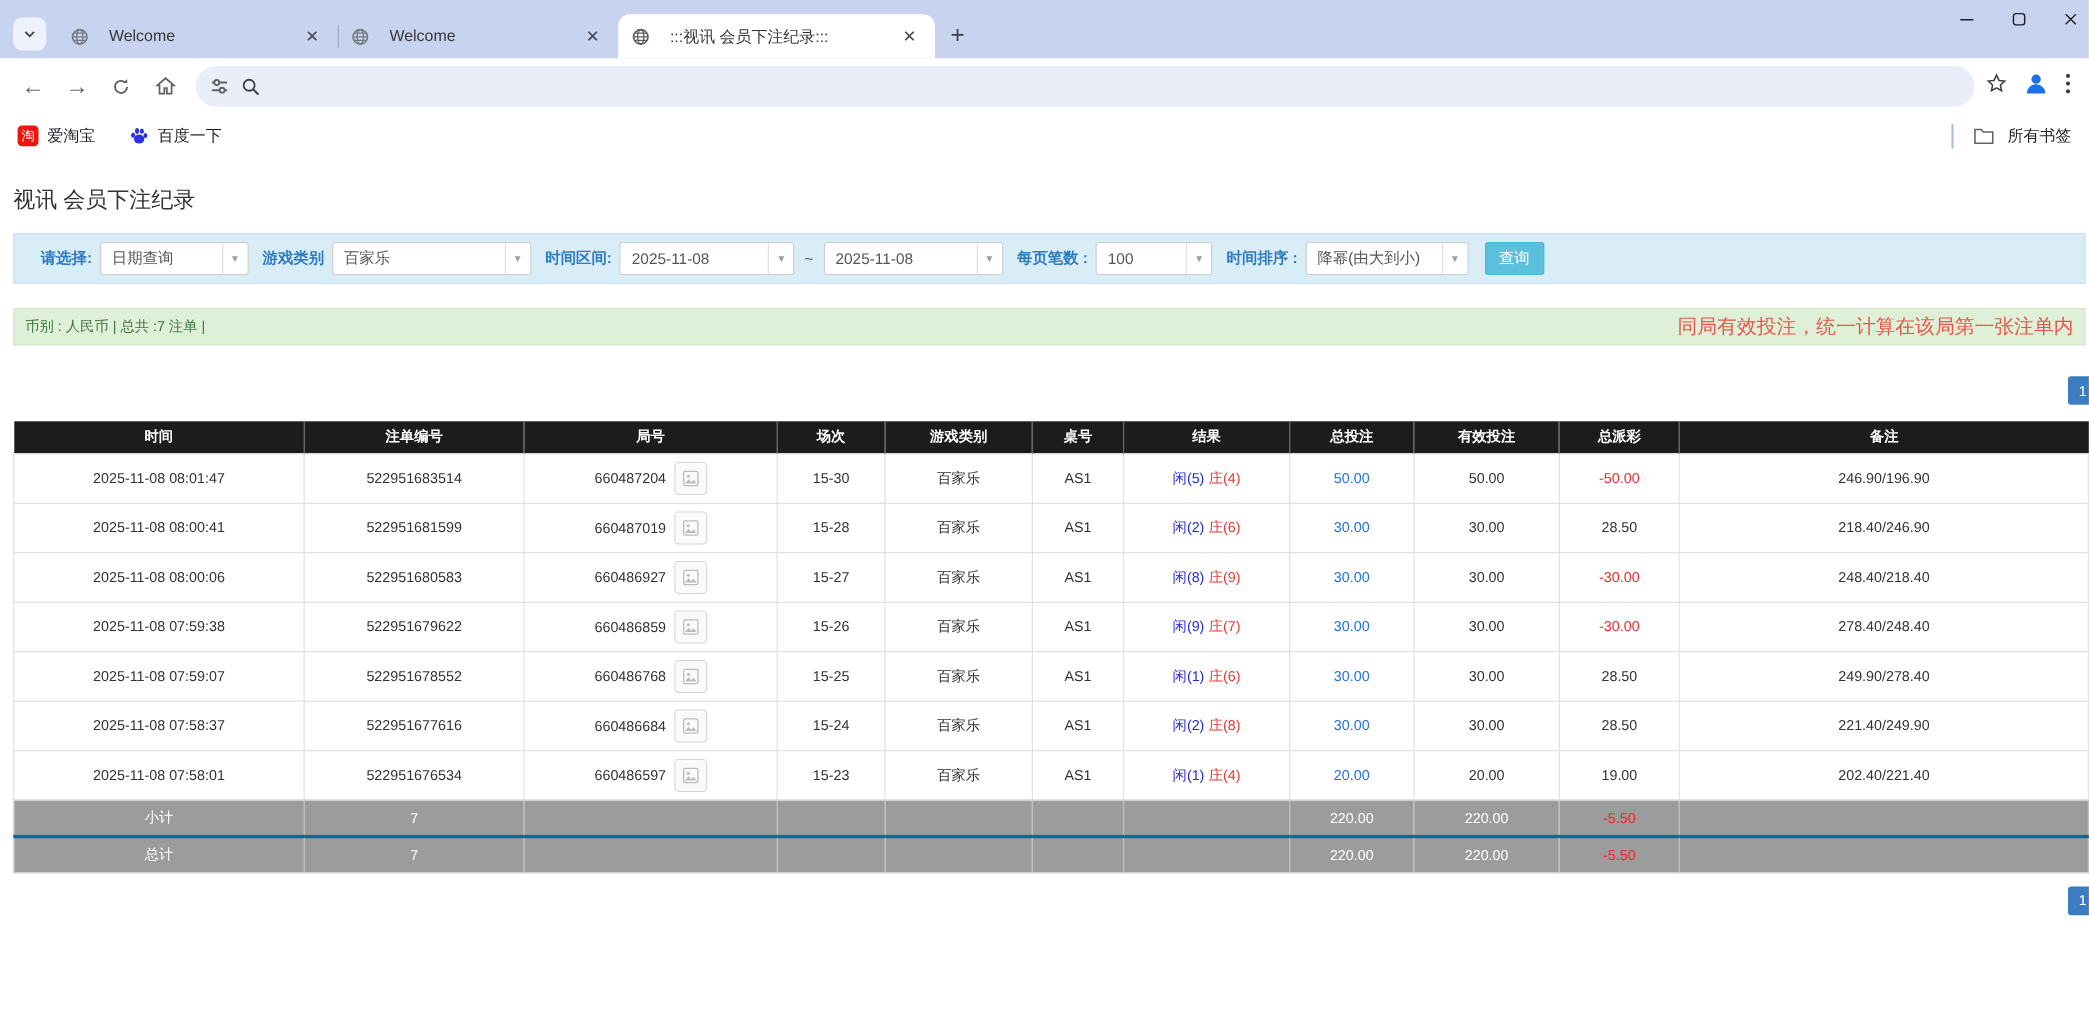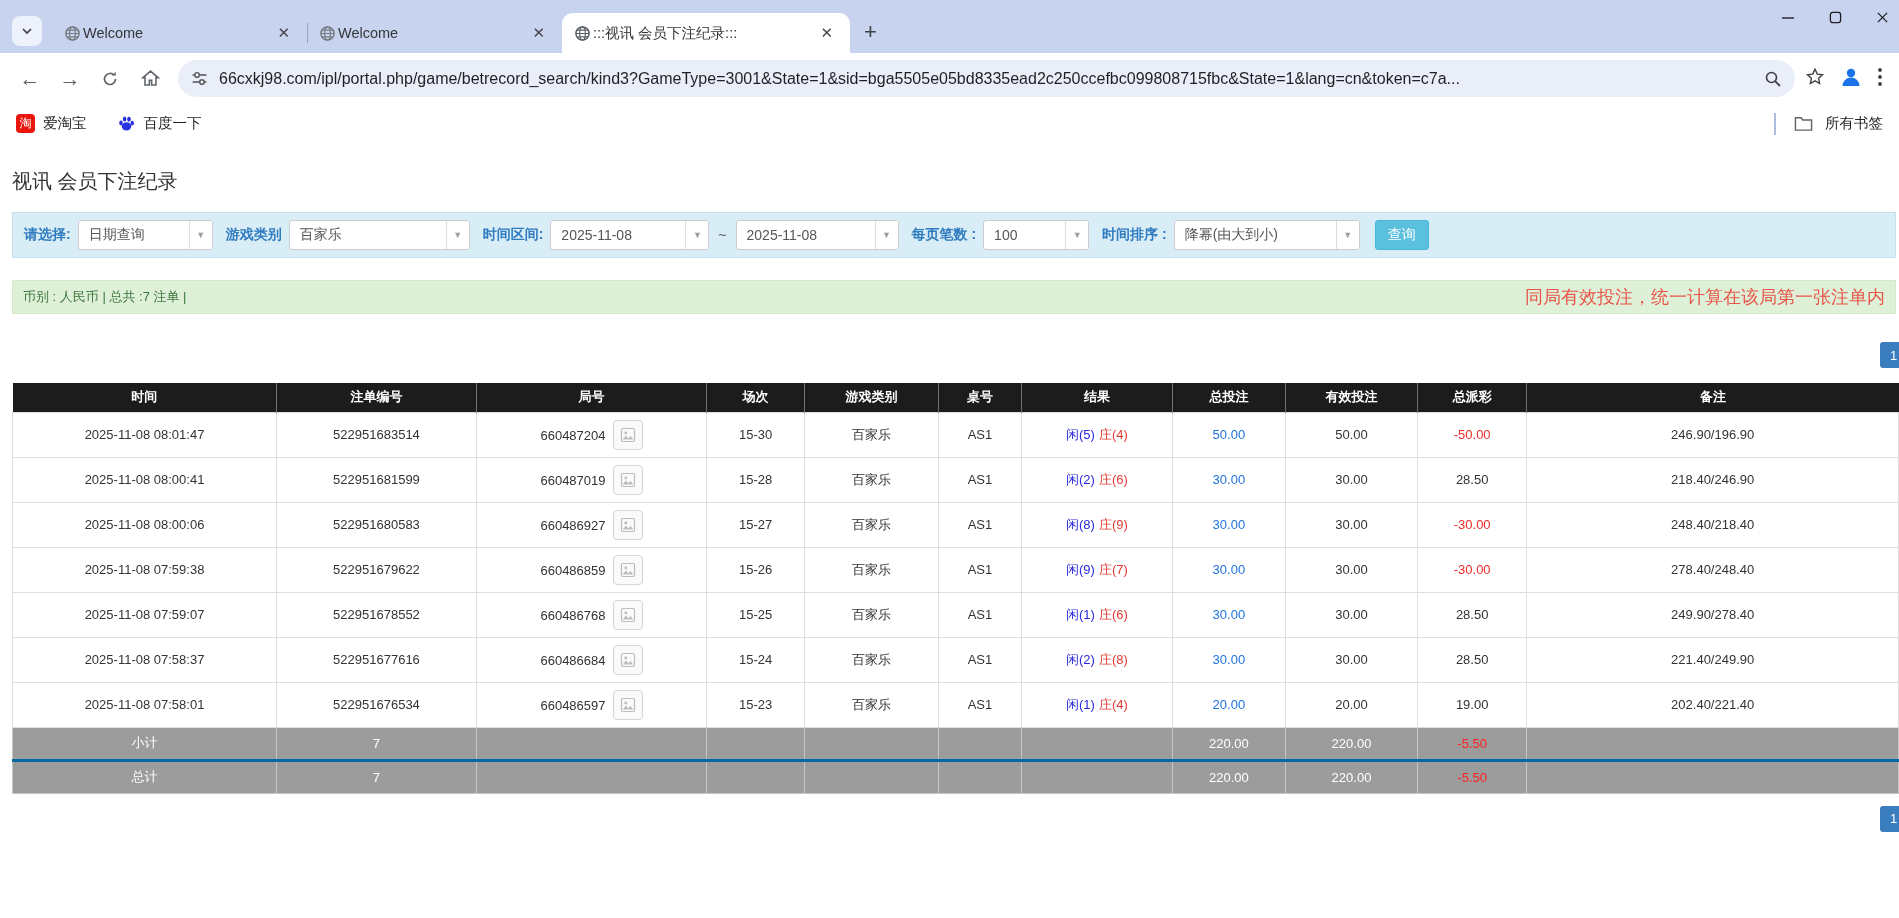--- a/index.html
+++ b/index.html
@@ -2,21 +2,21 @@
 <html style="--titlebar_bg: #c8d4ef; --header_bg: #1c1c1c; --filter_bg: #d9edf7; --filter_border: #c3e2f1; --filter_label: #2f7bbf; --button_bg: #5bc0de; --summary_bg: #dff0d8; --summary_text: #3c763d; --note_red: #e8564a; --link_blue: #2173dd; --player_blue: #2828dd; --banker_red: #e33b33; --neg_red: #ee2b2b; --footer_bg: #9c9c9c; --pager_blue: #3b7ec0;"><head>
 <meta charset="utf-8">
 <style>
   * { box-sizing: border-box; margin: 0; padding: 0; }
   html, body { width: 1899px; height: 918px; overflow: hidden; }
   body { font-family: "Liberation Sans", sans-serif; background: #fff; position: relative; }
 
   
   .titlebar { height: 53px; background: var(--titlebar_bg, #c8d4ef); display: flex; align-items: flex-end; position: relative; padding-left: 8px; }
   .tab-search-btn { width: 30px; height: 30px; background: #eef2fc; border-radius: 8px; display: flex; align-items: center; justify-content: center; margin: 0 10px 7px 4px; }
-  .tab { height: 40px; width: 255px; display: flex; align-items: center; gap: 2px; padding: 0 12px; color: #35363a; font-size: 14.5px; position: relative; }
+  .tab { height: 40px; width: 255px; display: flex; align-items: center; gap: 18px; padding: 0 12px; color: #35363a; font-size: 14.5px; position: relative; }
   .tab .tab-title { flex: 1; white-space: nowrap; overflow: hidden; }
   .tab .tab-close { color: #44464a; font-size: 15px; padding: 2px 5px; }
   .tab.inactive + .tab.inactive::before { content: ""; position: absolute; left: 0; top: 10px; height: 20px; width: 1px; background: #97a4c4; }
   .tab.active { background: #fff; border-radius: 11px 11px 0 0; width: 288px; }
   .new-tab-btn { font-size: 22px; color: #3c4043; padding: 0 14px 8px; }
   .win-controls { position: absolute; right: 10px; top: 10px; display: flex; gap: 34px; align-items: center; }
   .win-controls span { color: #1f2023; font-size: 15px; line-height: 1; }
 
   .toolbar { height: 51px; background: #fff; display: flex; align-items: center; padding: 0 12px; gap: 4px; }
   .nav-icon { width: 36px; height: 36px; display: flex; align-items: center; justify-content: center; color: #5f6368; font-size: 21px; border-radius: 50%; }
@@ -28,21 +28,21 @@
   .bookmarks-bar { height: 39px; background: #fff; display: flex; align-items: center; padding: 0 16px; gap: 30px; font-size: 14.5px; color: #1f2023; }
   .bookmark { display: flex; align-items: center; gap: 8px; }
   .bm-taobao { width: 19px; height: 19px; background: #e8160c; border-radius: 4px; color: #fff; font-size: 12px; display: flex; align-items: center; justify-content: center; }
   .bookmarks-right { margin-left: auto; display: flex; align-items: center; gap: 12px; }
   .bm-divider { width: 2px; height: 22px; background: #aebcdf; margin-right: 6px; }
 
   
   .main { padding: 25px 0 0; }
   .page-title { font-size: 20px; color: #333; margin: 0 0 17px 12px; font-weight: 400; }
 
-  .filter-bar { margin: 0 3px 0 12px; background: var(--filter_bg, #d9edf7); border: 1px solid var(--filter_border, #c3e2f1); padding: 7px 5px; display: flex; align-items: center; gap: 7px; }
+  .filter-bar { margin: 0 3px 0 12px; background: var(--filter_bg, #d9edf7); border: 1px solid var(--filter_border, #c3e2f1); padding: 7px 18px; display: flex; align-items: center; gap: 7px; }
   .f-label { color: var(--filter_label, #2f7bbf); font-size: 14px; font-weight: bold; white-space: nowrap; margin-left: 6px; }
   .sel { background: #fff; border: 1px solid #ccc; border-radius: 3px; height: 30px; display: flex; align-items: stretch; overflow: hidden; }
   .sel .val { padding: 0 10px; color: #555; font-size: 14px; display: flex; align-items: center; flex: 1; white-space: nowrap; }
   .sel .arr { width: 23px; border-left: 1px solid #ddd; display: flex; align-items: center; justify-content: center; color: #9aa0a6; font-size: 9px; background: #fff; }
   .tilde { color: #555; font-size: 14px; padding: 0 2px; }
   .btn-search { background: var(--button_bg, #5bc0de); border: 1px solid #46b8da; color: #fff; font-size: 14px; height: 30px; padding: 0 12px; border-radius: 3px; margin-left: 8px; }
 
   .summary-bar { margin: 22px 3px 0 12px; background: var(--summary_bg, #dff0d8); border: 1px solid #d6e9c6; height: 34px; display: flex; align-items: center; justify-content: space-between; padding: 0 10px; }
   .summary-left { color: var(--summary_text, #3c763d); font-size: 13px; }
   .summary-right { color: var(--note_red, #e8564a); font-size: 18px; }
@@ -142,21 +142,20 @@
   </div>
   <div class="url-pill">
     <span class="pill-icon">
       <svg width="17" height="17" viewBox="0 0 16 16">
           <line x1="1.5" y1="4.7" x2="14.5" y2="4.7" stroke="#5f6368" stroke-width="1.6"></line>
           <circle cx="5.7" cy="4.7" r="2.1" fill="#fff" stroke="#5f6368" stroke-width="1.6"></circle>
           <line x1="1.5" y1="11.3" x2="14.5" y2="11.3" stroke="#5f6368" stroke-width="1.6"></line>
           <circle cx="10.3" cy="11.3" r="2.1" fill="#fff" stroke="#5f6368" stroke-width="1.6"></circle>
         </svg>
     </span>
-    <span class="url-text">66cxkj98.com/ipl/portal.php/game/betrecord_search/kind3?GameType=3001&amp;State=1&amp;sid=bga5505e05bd8335ead2c250ccefbc099808715fbc&amp;State=1&amp;lang=cn&amp;token=c7a...</span>
     <span class="pill-icon">
       <svg width="18" height="18" viewBox="0 0 18 18">
           <circle cx="7.5" cy="7.5" r="5" fill="none" stroke="#3c4043" stroke-width="1.6"></circle>
           <line x1="11.3" y1="11.3" x2="16" y2="16" stroke="#3c4043" stroke-width="1.8"></line>
         </svg>
     </span>
   </div>
   <div class="after-pill">
     <span>
       <svg width="20" height="20" viewBox="0 0 20 20">
@@ -226,21 +225,21 @@
     <div class="sel" style="width:163px">
       <span class="val">2025-11-08</span>
       <span class="arr">▼</span>
     </div>
     <span class="f-label">每页笔数 :</span>
     <div class="sel" style="width:106px">
       <span class="val">100</span>
       <span class="arr">▼</span>
     </div>
     <span class="f-label">时间排序 :</span>
-    <div class="sel" style="width:186px">
+    <div class="sel" style="width:148px">
       <span class="val">降幂(由大到小)</span>
       <span class="arr">▼</span>
     </div>
     <button class="btn-search">查询</button>
   </div>
 
   <div class="summary-bar">
     <span class="summary-left">币别 : 人民币 | 总共 :7 注单 |</span>
     <span class="summary-right">同局有效投注，统一计算在该局第一张注单内</span>
   </div>

